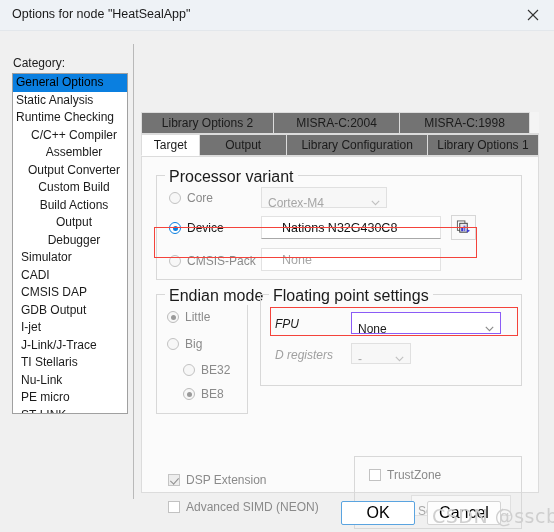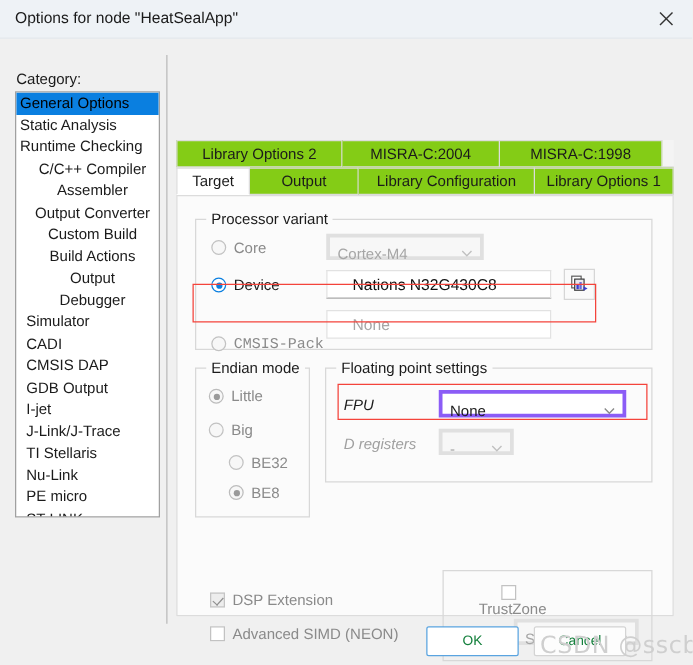--- a/index.html
+++ b/index.html
@@ -96,21 +96,21 @@
     left: 0;
     width: 398px;
     height: 22px;
     display: flex;
   }
   .tabrow.row1 { top: 0px; }
   .tabrow.row2 { top: 22px; }
   .tab {
     height: 22px;
     box-sizing: border-box;
-    background: #84cc16;
+    background: #737373;
     border: 1px solid #dcdcdc;
     border-left: none;
     display: flex;
     align-items: center;
     justify-content: center;
     font-size: 12px;
     color: #1b1b1b;
     white-space: nowrap;
     overflow: hidden;
   }
@@ -140,21 +140,21 @@
     position: absolute;
     border: 1px solid #d8d8d8;
     box-sizing: border-box;
     background: transparent;
   }
   .group-title {
     position: absolute;
     top: -8px; left: 8px;
     background: #fbfbfb;
     padding: 0 4px;
-    font-size: 12px;
+    font-size: 16px;
     color: #1b1b1b;
     white-space: nowrap;
   }
 
   
   .radio {
     position: absolute;
     display: flex;
     align-items: center;
     white-space: nowrap;
@@ -213,21 +213,21 @@
     transform: rotate(42deg);
   }
   .check.disabled { color: #8a8a8a; }
   .check.disabled .box { border-color: #c2c2c2; }
 
   
   .combo {
     position: absolute;
     box-sizing: border-box;
     background: #ffffff;
-    border: 3px solid #8b5cf6;
+    border: 1px solid #8b5cf6;
     display: flex;
     align-items: center;
     padding: 11px 4px 0 6px;
     font-size: 12px;
     color: #1b1b1b;
   }
   .combo .val { flex: 1 1 auto; white-space: nowrap; overflow: hidden; }
   .combo .chev {
     flex: 0 0 auto;
     width: 14px;
@@ -285,25 +285,25 @@
   }
 
   
   .btn {
     position: absolute;
     box-sizing: border-box;
     height: 24px;
     display: flex;
     align-items: center;
     justify-content: center;
-    font-size: 11px;
+    font-size: 16px;
     background: #fdfdfd;
     border: 1px solid #d4d4d4;
     border-radius: 2px;
-    color: #15803d;
+    color: #000000;
   }
   .btn.default {
     border: 1px solid #5aa4e0;
     background: #ffffff;
   }
 
   .watermark {
     position: absolute;
     left: 432px; top: 505px;
     font-size: 19px;
@@ -395,21 +395,21 @@
       <div class="iconbtn" style="left:294px; top:39px; width:25px; height:25px;">
         <svg width="15" height="15" viewBox="0 0 16 16" aria-hidden="true">
           <rect x="1.5" y="1" width="8" height="10" fill="#ffffff" stroke="#5a5a5a" stroke-width="1"></rect>
           <rect x="4" y="3.5" width="8" height="9.5" fill="#e9e9ef" stroke="#3a3a3a" stroke-width="1"></rect>
           <rect x="5.5" y="8" width="2" height="4" fill="#3b3bd0"></rect>
           <rect x="8" y="6" width="2" height="6" fill="#6a6ad8"></rect>
           <polygon points="11.5,9.5 15,11.5 11.5,13.5" fill="#3b3bd0"></polygon>
         </svg>
       </div>
 
-      <div class="radio disabled" style="left:12px; top:92px;font-family:Liberation Mono, monospace;">
+      <div class="radio disabled" style="left:12px; top:78px;">
         <span class="dot"></span>
         <span>CMSIS-Pack</span>
       </div>
       <div class="textfield placeholder" style="left:104px; top:72px; width:180px; height:23px;">
         <span>None</span>
       </div>
     </div>
 
     <div class="hilite" style="left:12px; top:70px; width:323px; height:31px;"></div>
 
@@ -464,21 +464,21 @@
     <div class="check disabled" style="left:26px; top:343px;">
       <span class="box"></span>
       <span>Advanced SIMD (NEON)</span>
     </div>
     <div class="check on disabled" style="left:26px; top:316px;">
       <span class="box"></span>
       <span>DSP Extension</span>
     </div>
 
     <div class="group" style="left:212px; top:299px; width:168px; height:73px;">
-      <div class="check disabled" style="left:28px; top:11px;flex-direction:column;">
+      <div class="check disabled" style="left:14px; top:11px;">
         <span class="box"></span>
         <span>TrustZone</span>
       </div>
       <div class="static-label dim" style="left:14px; top:43px;">Mode</div>
       <div class="combo disabled" style="left:56px; top:38px; width:100px; height:21px;">
         <span class="val">Secure</span>
         <span class="chev">
           <svg width="9" height="6" viewBox="0 0 9 6">
               <polyline points="0.8,0.8 4.5,4.6 8.2,0.8" fill="none" stroke="currentColor" stroke-width="1.1"></polyline>
             </svg>

